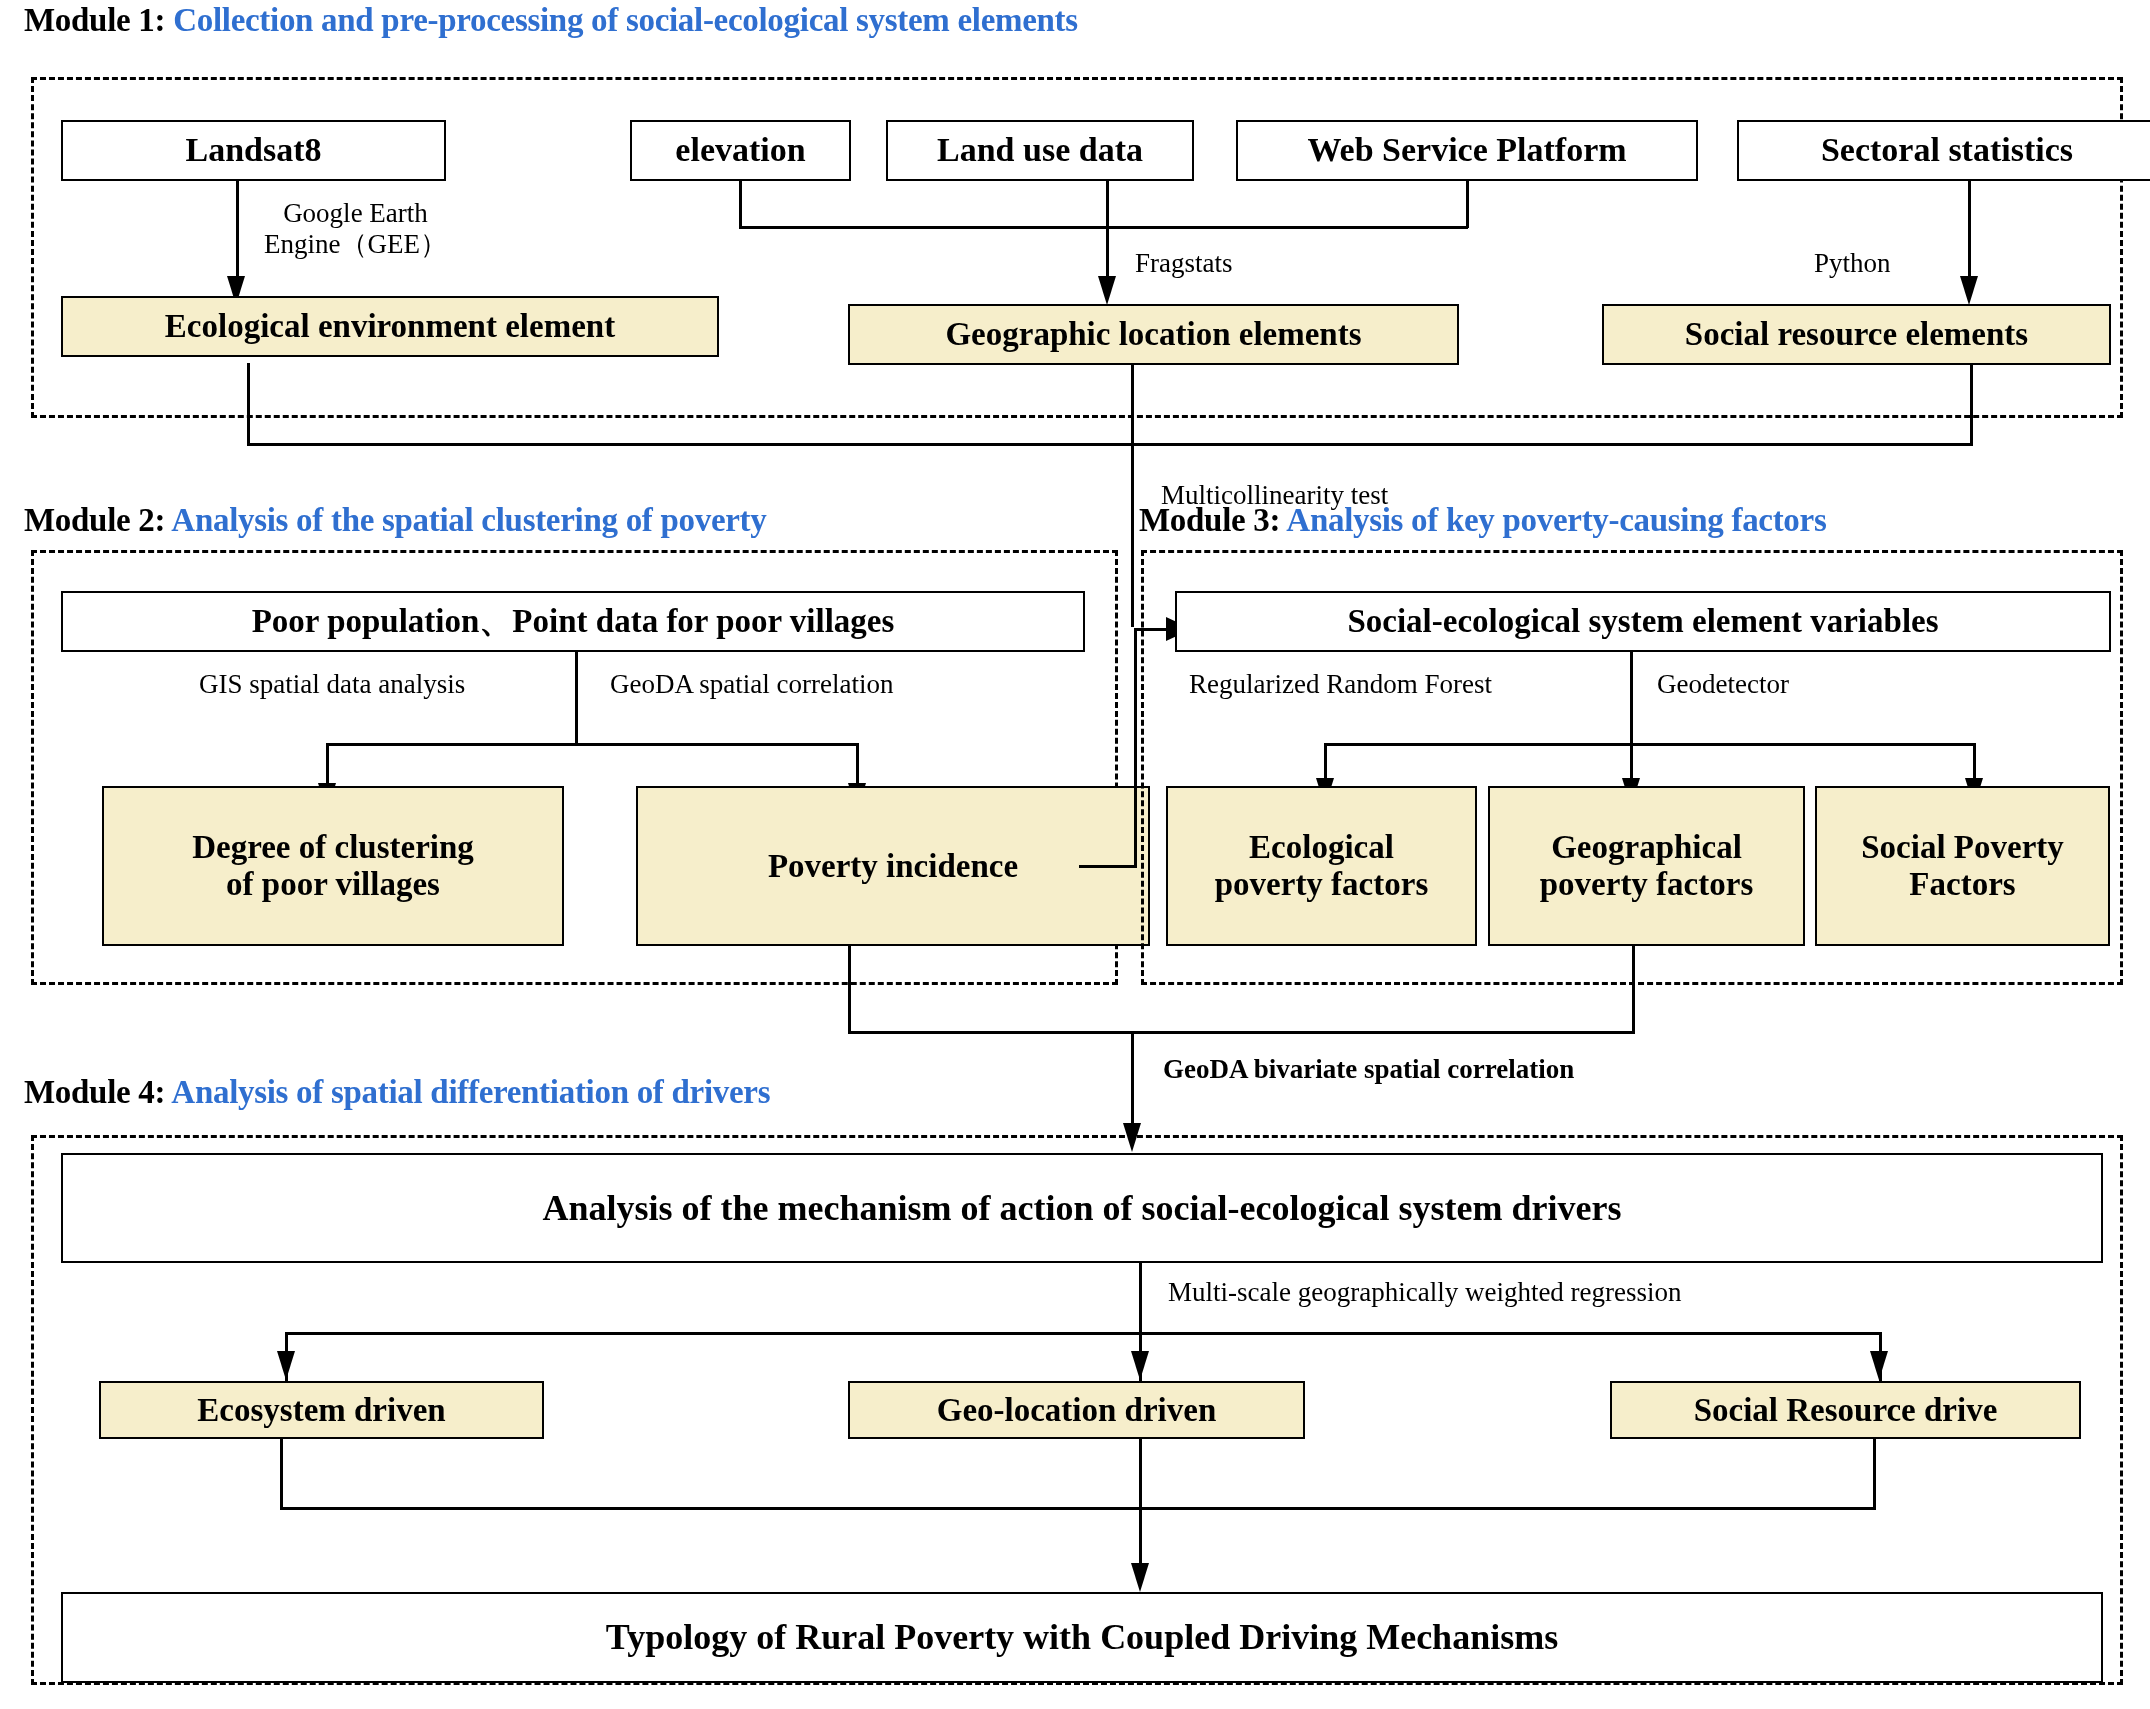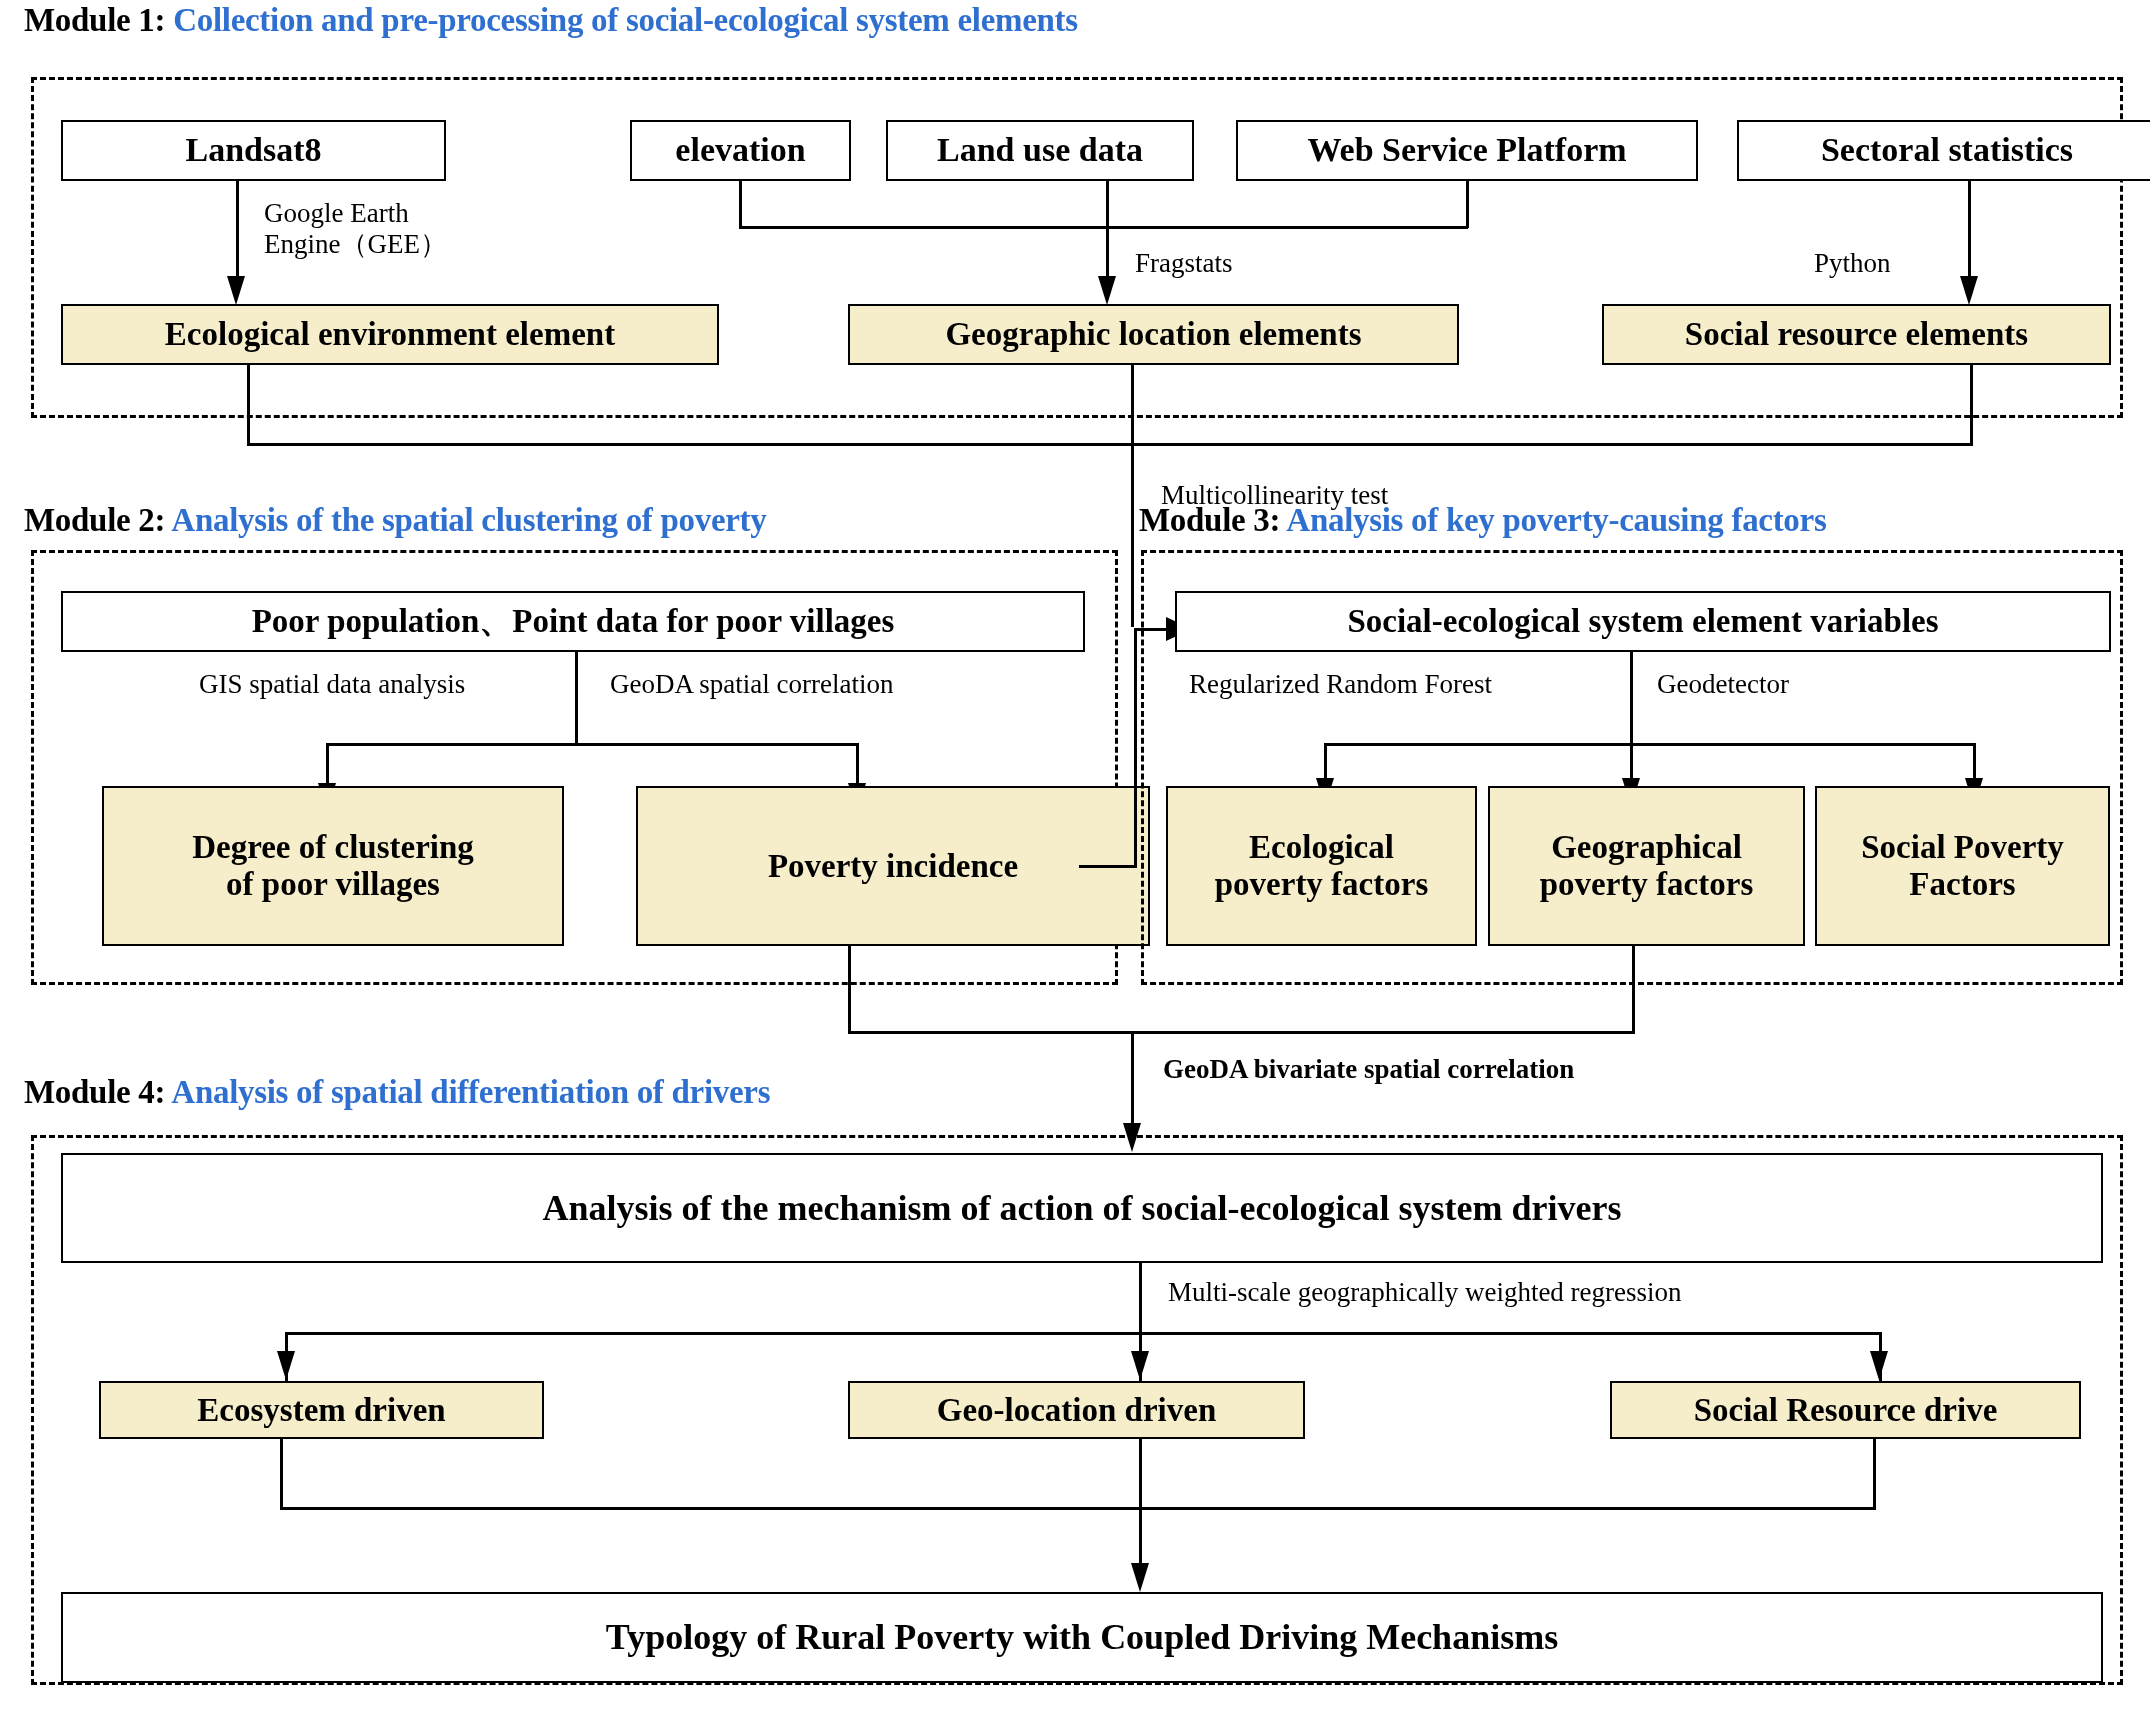--- a/index.html
+++ b/index.html
@@ -52,21 +52,21 @@
   .arrow-r{
     position:absolute;width:0;height:0;
     border-top:12px solid transparent;
     border-bottom:12px solid transparent;
     border-left:26.4px solid #000000;
   }
 
   
   .elab{
     position:absolute;white-space:nowrap;
-    font-size:27px;color:#000;font-weight:normal;line-height:1.15;
+    font-size:27px;color:#000;font-weight:normal;line-height:1.15;text-align:center;
   }
 </style>
 </head>
 <body>
 
 <div id="root">
 
   <div class="mod-head" style="left:24px;top:4.4px;">
     <span class="k">Module 1:</span>
     <span class="v">Collection and pre-processing of social-ecological system elements</span>
@@ -106,21 +106,21 @@
   <div class="elab" style="left:1135px;top:248px;">
     <span>Fragstats</span>
   </div>
 
   <div class="ln v" style="left:1968px;top:181px;height:103px;"></div>
   <div class="arrow-d" style="left:1960px;top:276px;"></div>
   <div class="elab" style="left:1814px;top:248px;">
     <span>Python</span>
   </div>
 
-  <div class="box yellow" style="left:61px;top:304px;width:658px;height:61px;font-size:33px;">
+  <div class="box yellow" style="left:61px;top:296px;width:658px;height:61px;font-size:33px;">
     <span class="t">Ecological environment element</span>
   </div>
   <div class="box yellow" style="left:848px;top:304px;width:611px;height:61px;font-size:33px;">
     <span class="t">Geographic location elements</span>
   </div>
   <div class="box yellow" style="left:1602px;top:304px;width:509px;height:61px;font-size:33px;">
     <span class="t">Social resource elements</span>
   </div>
 
   <div class="ln v" style="left:247px;top:363px;height:83px;"></div>

